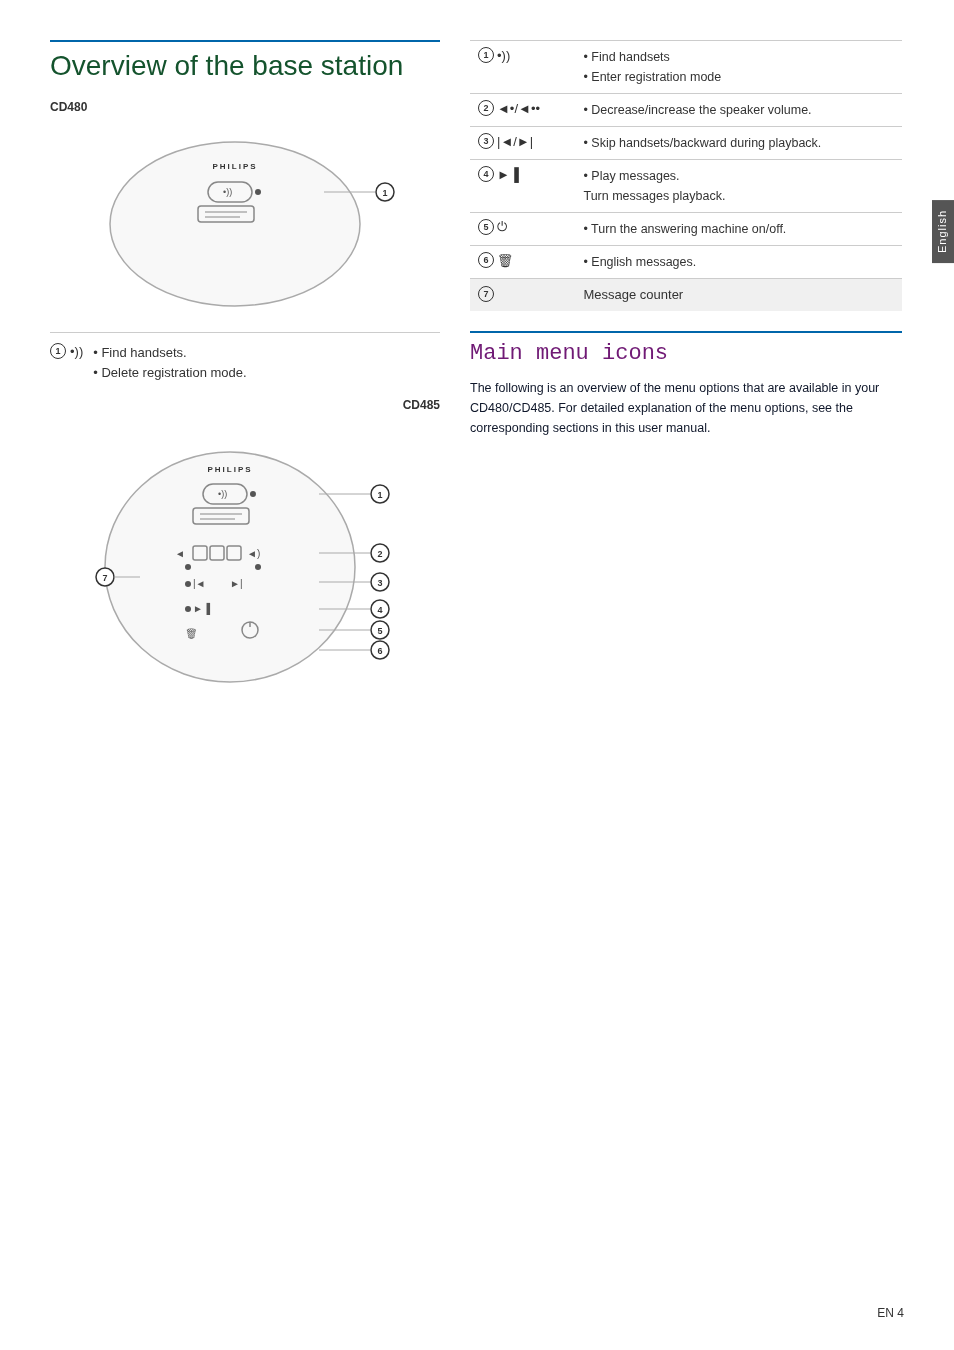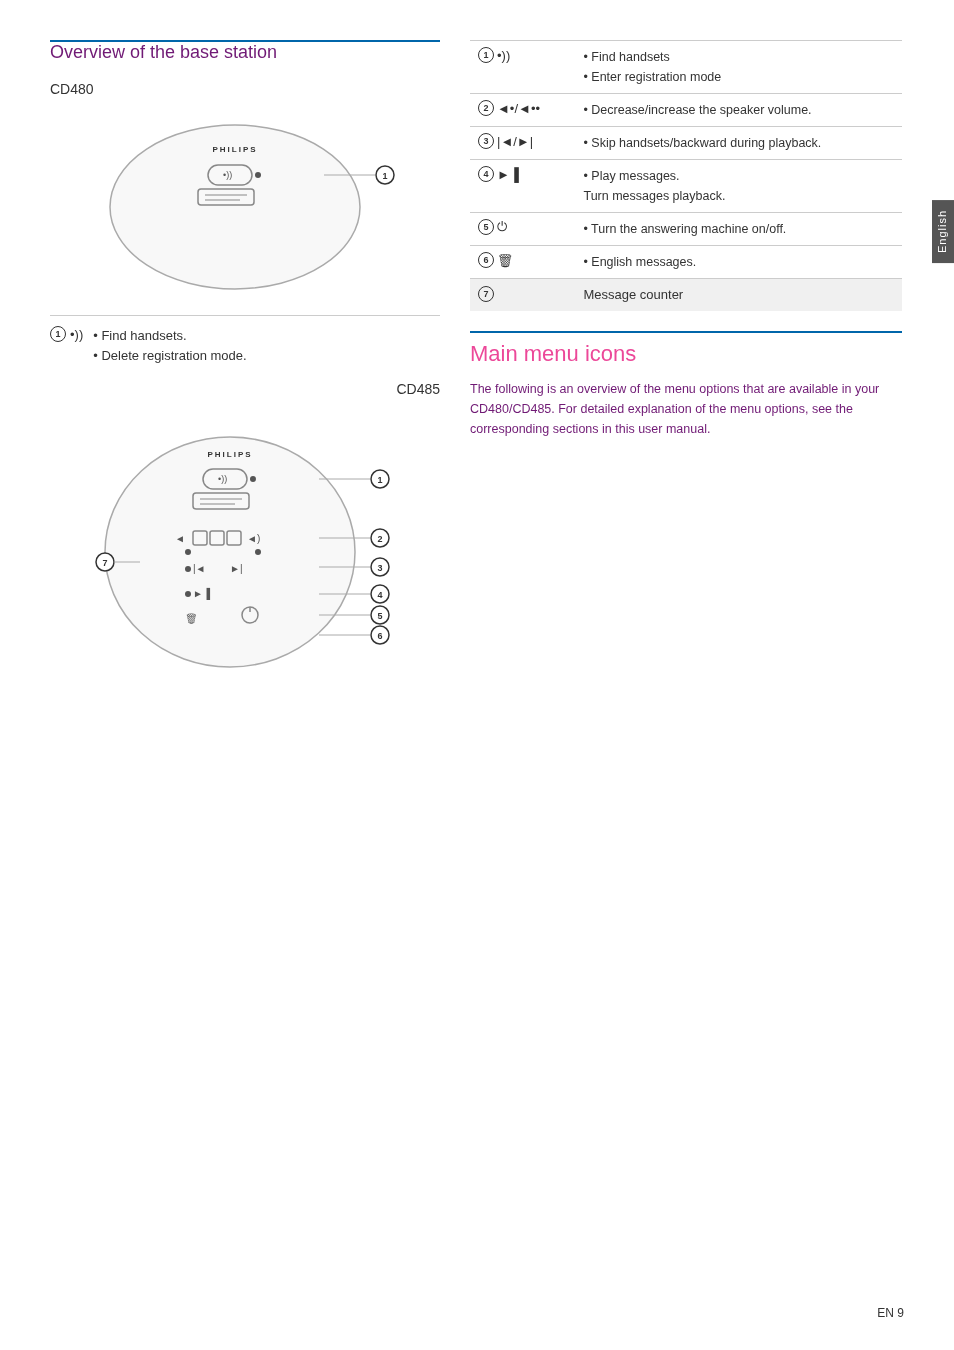--- a/index.html
+++ b/index.html
@@ -50,30 +50,31 @@
     }
 
     
     .right-col {
       flex: 1;
       padding-left: 10px;
     }
 
     
     .section-title {
-      color: #701a75;
-      font-size: 18px;
+      color: #14532d;
+      font-size: 28px;
       font-weight: normal;
       border-top: 2px solid #0066aa;
+      padding-top: 8px;
       margin-bottom: 18px;
     }
 
     .subsection-label {
-      font-size: 14px;
-      font-weight: normal;
+      font-size: 12px;
+      font-weight: bold;
       margin-bottom: 10px;
     }
 
     
     .device-wrapper {
       position: relative;
       margin-bottom: 18px;
     }
 
     
@@ -160,33 +161,34 @@
     }
 
     
     .msg-counter-row td {
       background: #f0f0f0;
       font-size: 13px;
     }
 
     
     .menu-section-title {
-      color: #ec4899;
+      color: #701a75;
       font-size: 22px;
       font-weight: normal;
       border-top: 2px solid #0066aa;
       padding-top: 8px;
       margin-bottom: 12px;
       margin-top: 20px;
+      font-family: Liberation Mono, monospace;
     }
 
     .menu-section-desc {
       font-size: 12.5px;
       line-height: 1.6;
-      color: #701a75;
+      color: #0f172a;
     }
 
     
     .page-footer {
       position: absolute;
       bottom: 30px;
       right: 50px;
       font-size: 12px;
       color: #333;
     }
@@ -415,14 +417,14 @@
         </tbody>
       </table>
 
       <h2 class="menu-section-title">Main menu icons</h2>
 
       <p class="menu-section-desc">The following is an overview of the menu options that are available in your CD480/CD485. For detailed explanation of the menu options, see the corresponding sections in this user manual.</p>
 
     </div>
   </div>
 
-  <div class="page-footer">EN  9</div>
+  <div class="page-footer">EN  4</div>
 </div>
 
 </body></html>

